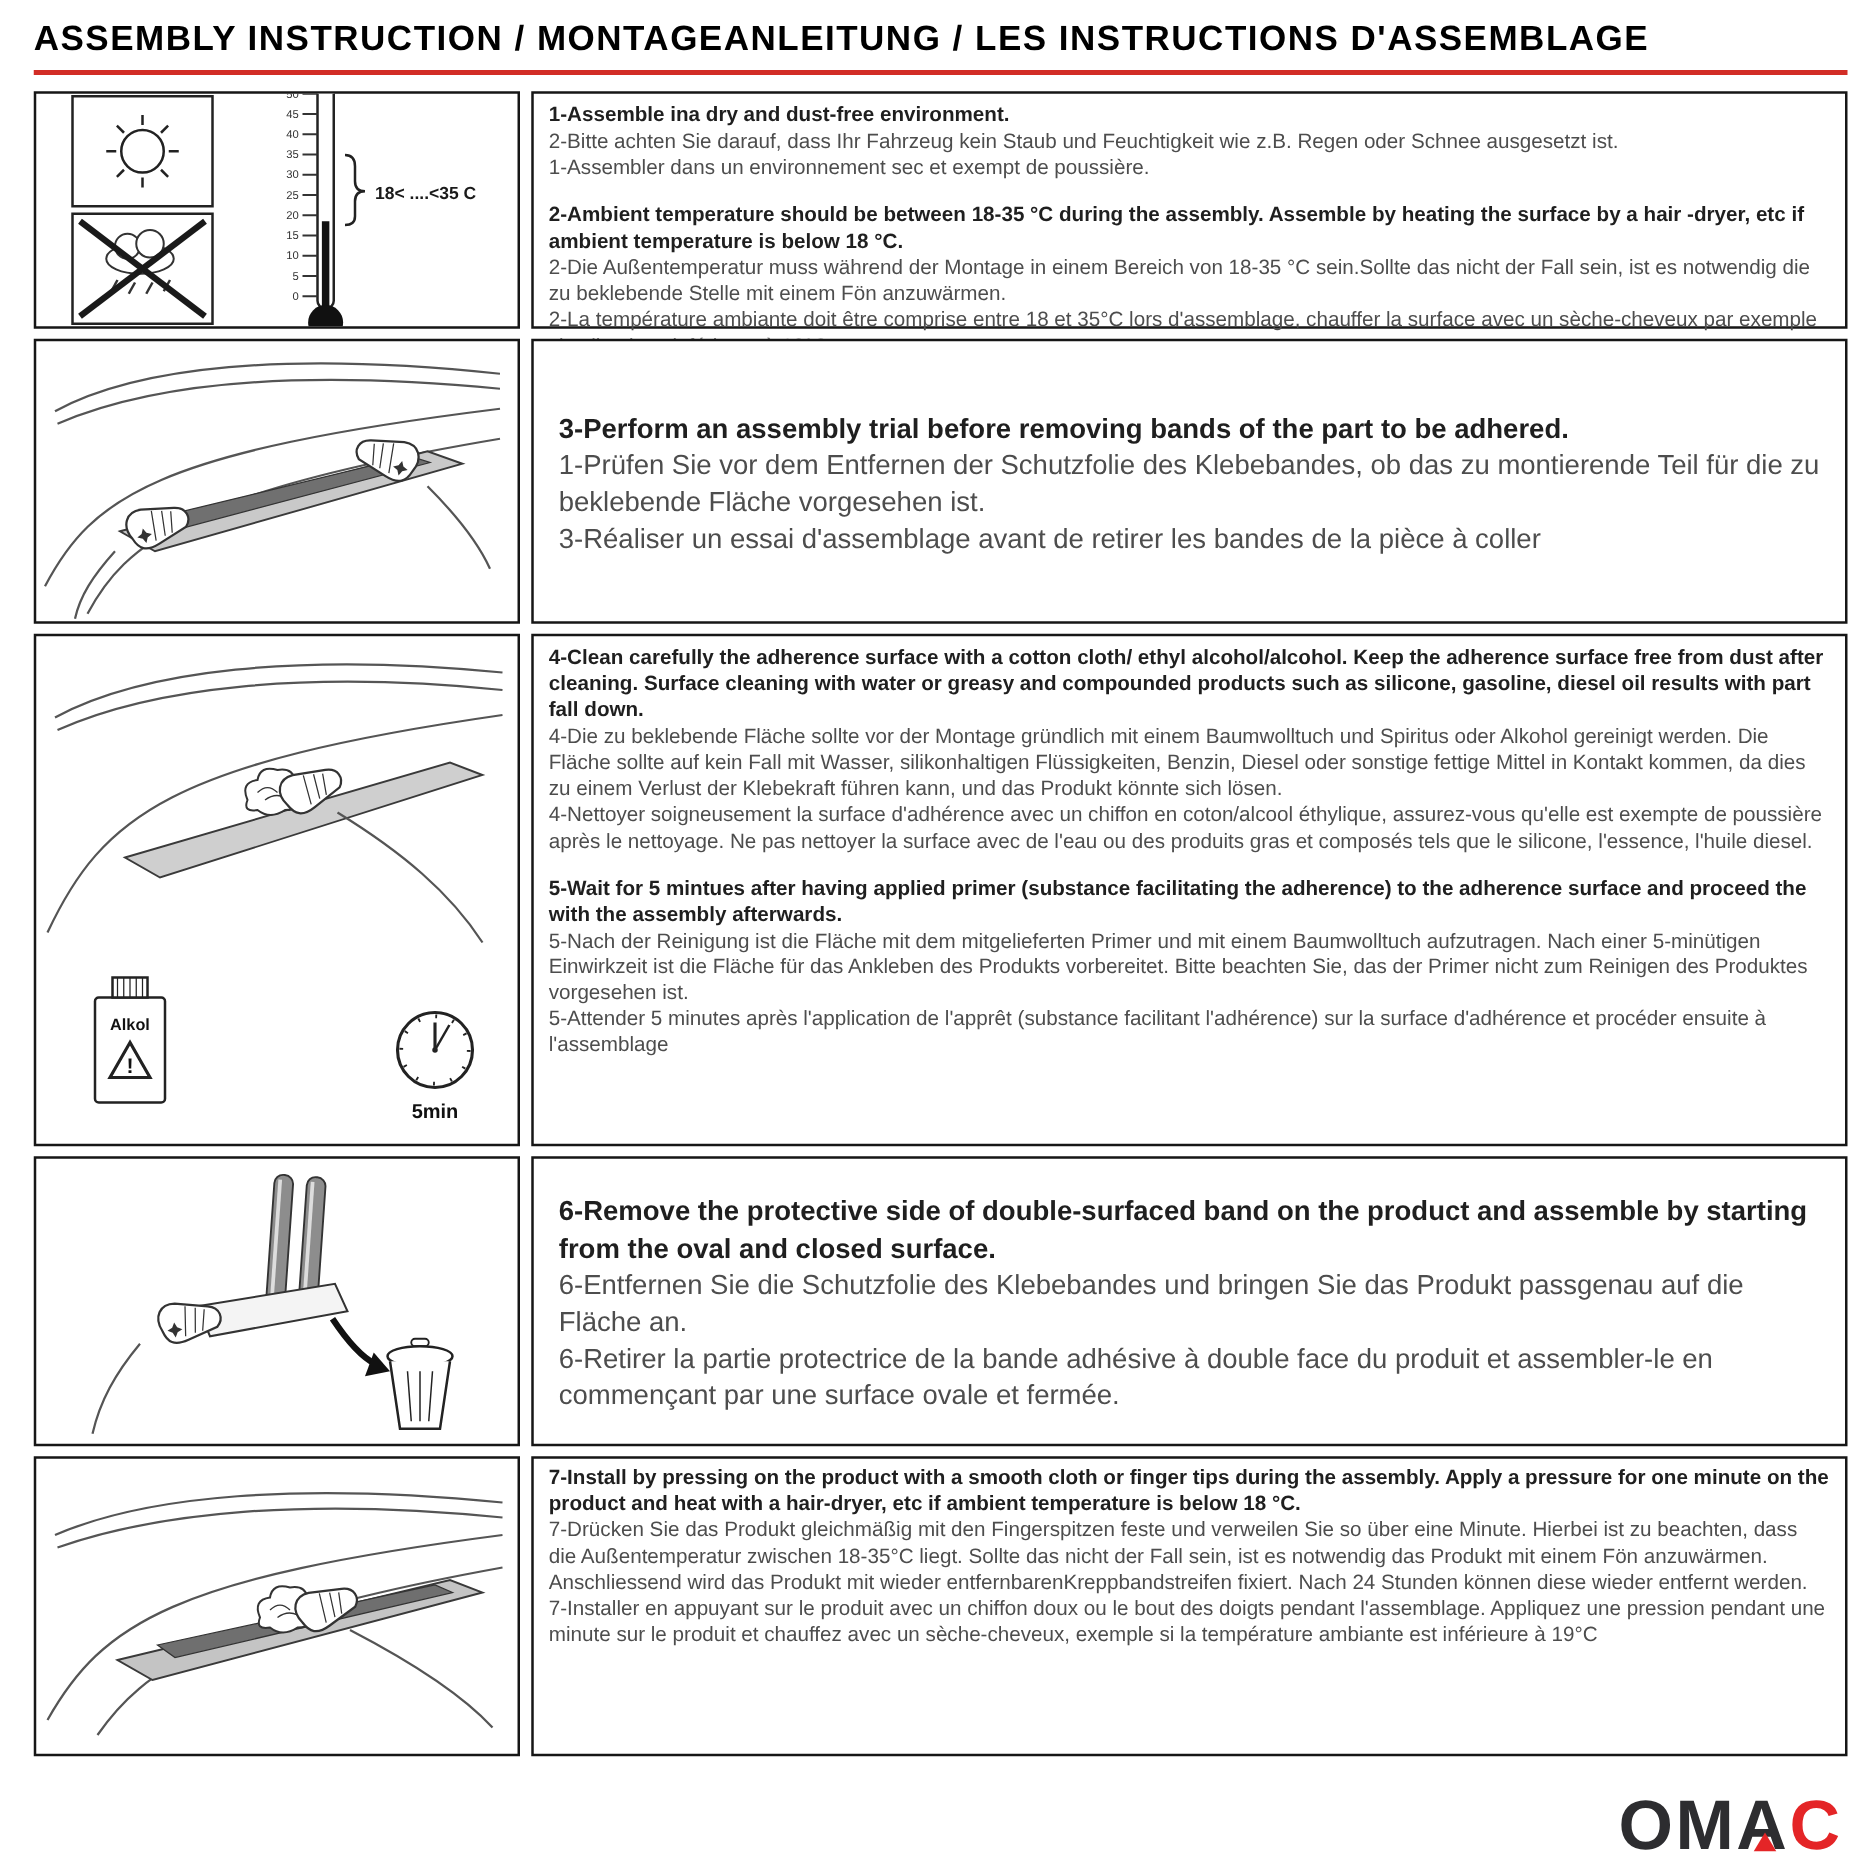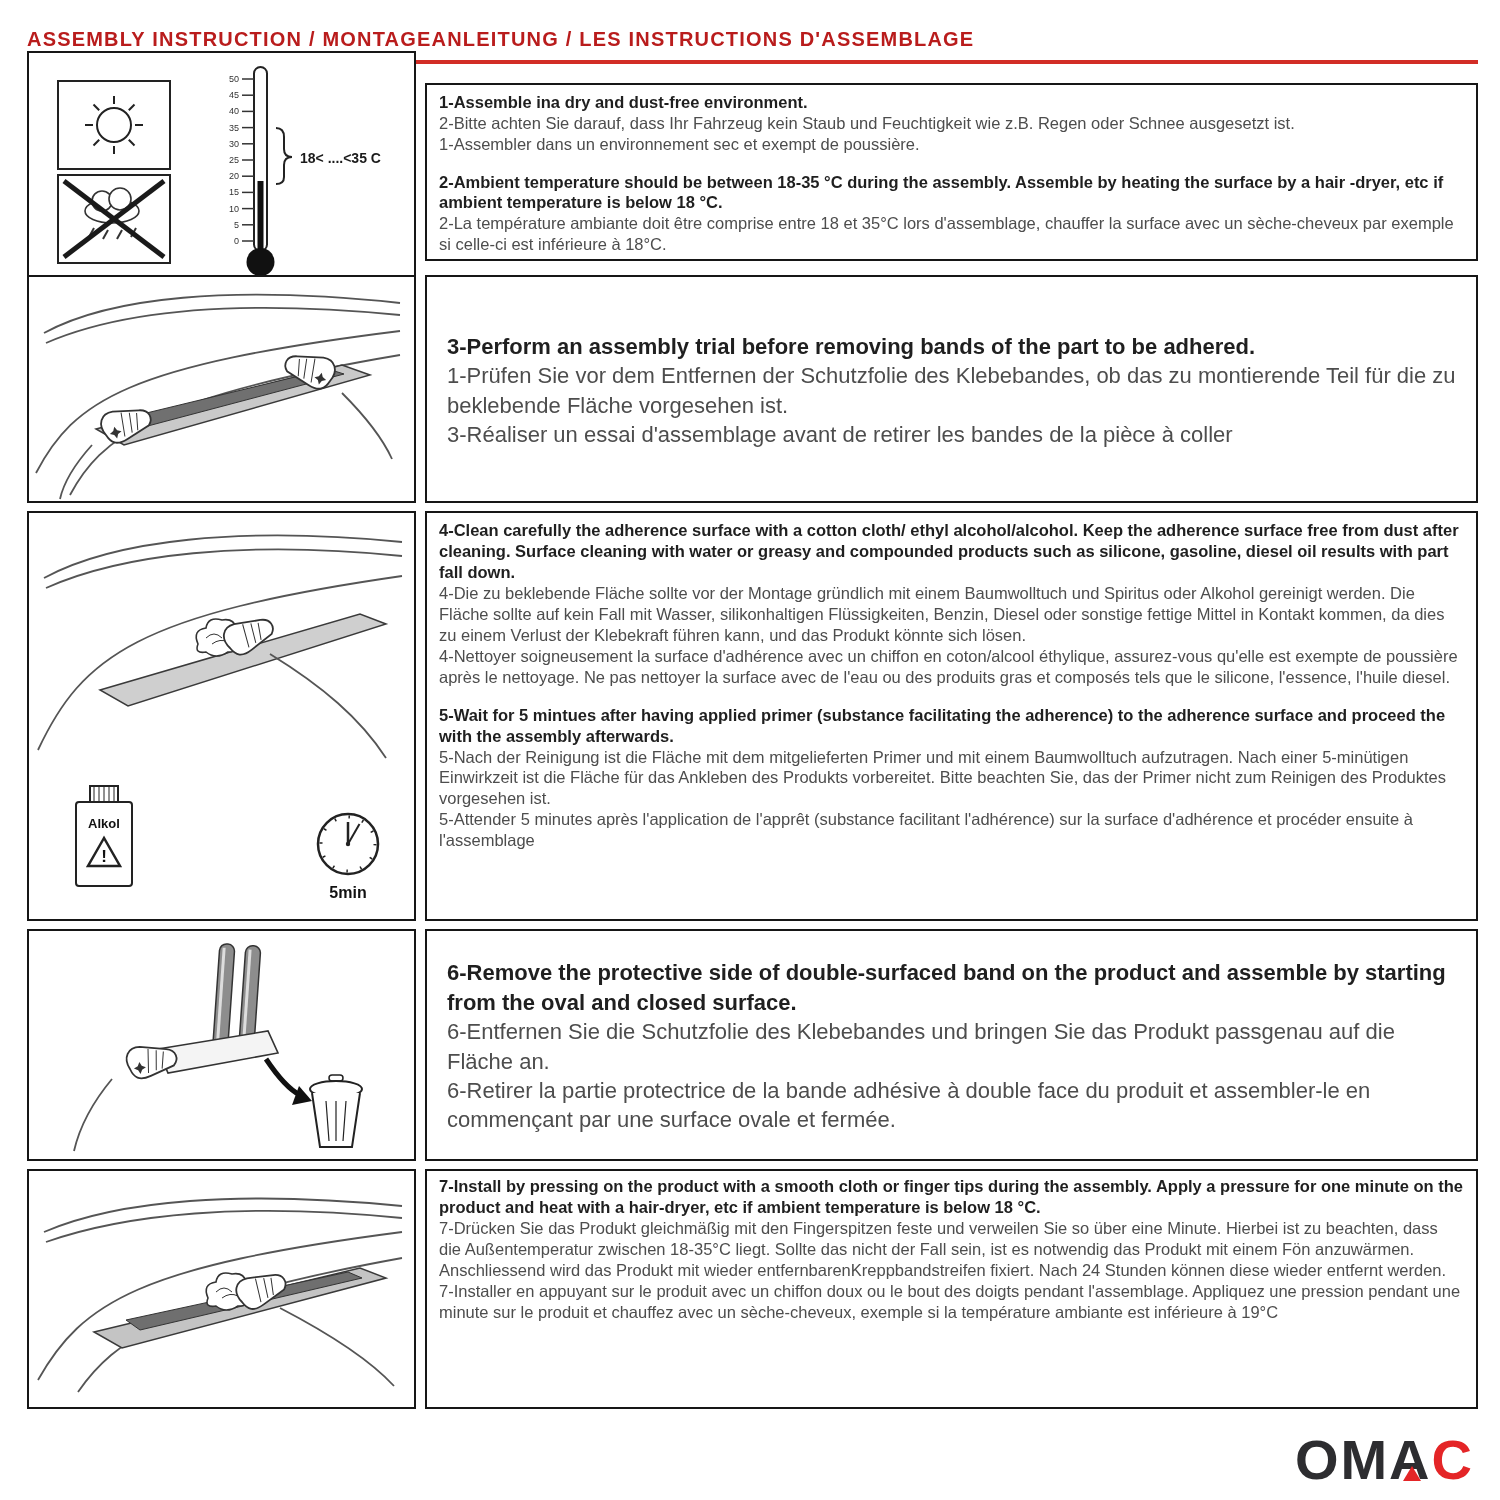--- a/index.html
+++ b/index.html
@@ -7,41 +7,41 @@
   body {
     width: 1500px; height: 1500px;
     background: #ffffff;
     font-family: "Liberation Sans", sans-serif;
     position: relative;
     overflow: hidden;
   }
   .page { padding: 12px 22px 0 27px; }
 
   .title {
-    color: #b91c1c;
-    font-size: 20px;
+    color: #000000;
+    font-size: 28px;
     font-weight: 700;
     letter-spacing: 1.2px;
-    margin: 16px 0 13px 0;
+    margin: 3px 0 13px 0;
     padding-bottom: 9px;
     border-bottom: 4px solid #d22d26;
     white-space: nowrap;
   }
 
   .row { display: flex; gap: 9px; margin-bottom: 8px; }
   .box { border: 2px solid #161616; background: #fff; }
   .illus {
     width: 389px; flex: 0 0 389px;
     display: flex; align-items: center; justify-content: center;
     overflow: hidden;
   }
   .txt { flex: 1; color: #4d4d4d; padding: 7px 12px 4px 12px; }
   .txt.center { display: flex; flex-direction: column; justify-content: center; padding-left: 20px; }
 
-  .r1 { height: 190px; align-items: center; }
+  .r1 { height: 190px; }
   .r2 { height: 228px; }
   .r3 { height: 410px; }
   .r4 { height: 232px; justify-content: center; }
   .r5 { height: 240px; }
 
   .fsn p { font-size: 16.5px; line-height: 1.27; margin: 0; }
   .fsl p { font-size: 22px;  line-height: 1.34; margin: 0; }
   p.b { font-weight: 700; color: #1f1f1f; }
   p.sp { margin-top: 17px; }
   .r5 .txt { padding-top: 5px; }
@@ -137,20 +137,21 @@
           <path d="M246,75 Q254,75 254,84 L254,96 Q254,104 262,104 Q254,104 254,112 L254,124 Q254,131 246,131" fill="none" stroke="#222" stroke-width="2"></path>
           <text x="270" y="110" font-size="14" font-weight="600" fill="#1a1a1a">18&lt; ....&lt;35 C</text>
         </g>
       </svg>
     </div>
     <div class="box txt fsn">
       <p class="b">1-Assemble ina dry and dust-free environment.</p>
       <p>2-Bitte achten Sie darauf, dass Ihr Fahrzeug kein Staub und Feuchtigkeit wie z.B. Regen oder Schnee ausgesetzt ist.</p>
       <p>1-Assembler dans un environnement sec et exempt de poussière.</p>
       <p class="b sp">2-Ambient temperature should be between 18-35 °C  during the assembly. Assemble by heating the surface by a hair -dryer, etc if ambient temperature is below 18 °C.</p>
+      <p>2-Die Außentemperatur muss während der Montage in einem Bereich von 18-35 °C  sein.Sollte das nicht der Fall sein, ist es notwendig die zu beklebende Stelle mit einem Fön anzuwärmen.</p>
       <p>2-La température ambiante doit être comprise entre 18 et 35°C lors d'assemblage, chauffer la surface avec un sèche-cheveux par exemple si celle-ci est inférieure à 18°C.</p>
     </div>
   </div>
 
   <div class="row r2">
     <div class="box illus">
       <svg width="384" height="224" viewBox="0 0 384 224">
         <g fill="none" stroke="#555" stroke-width="1.8">
           <path d="M14,56 C80,20 200,8 370,26"></path>
           <path d="M16,66 C90,34 205,22 370,38"></path>

